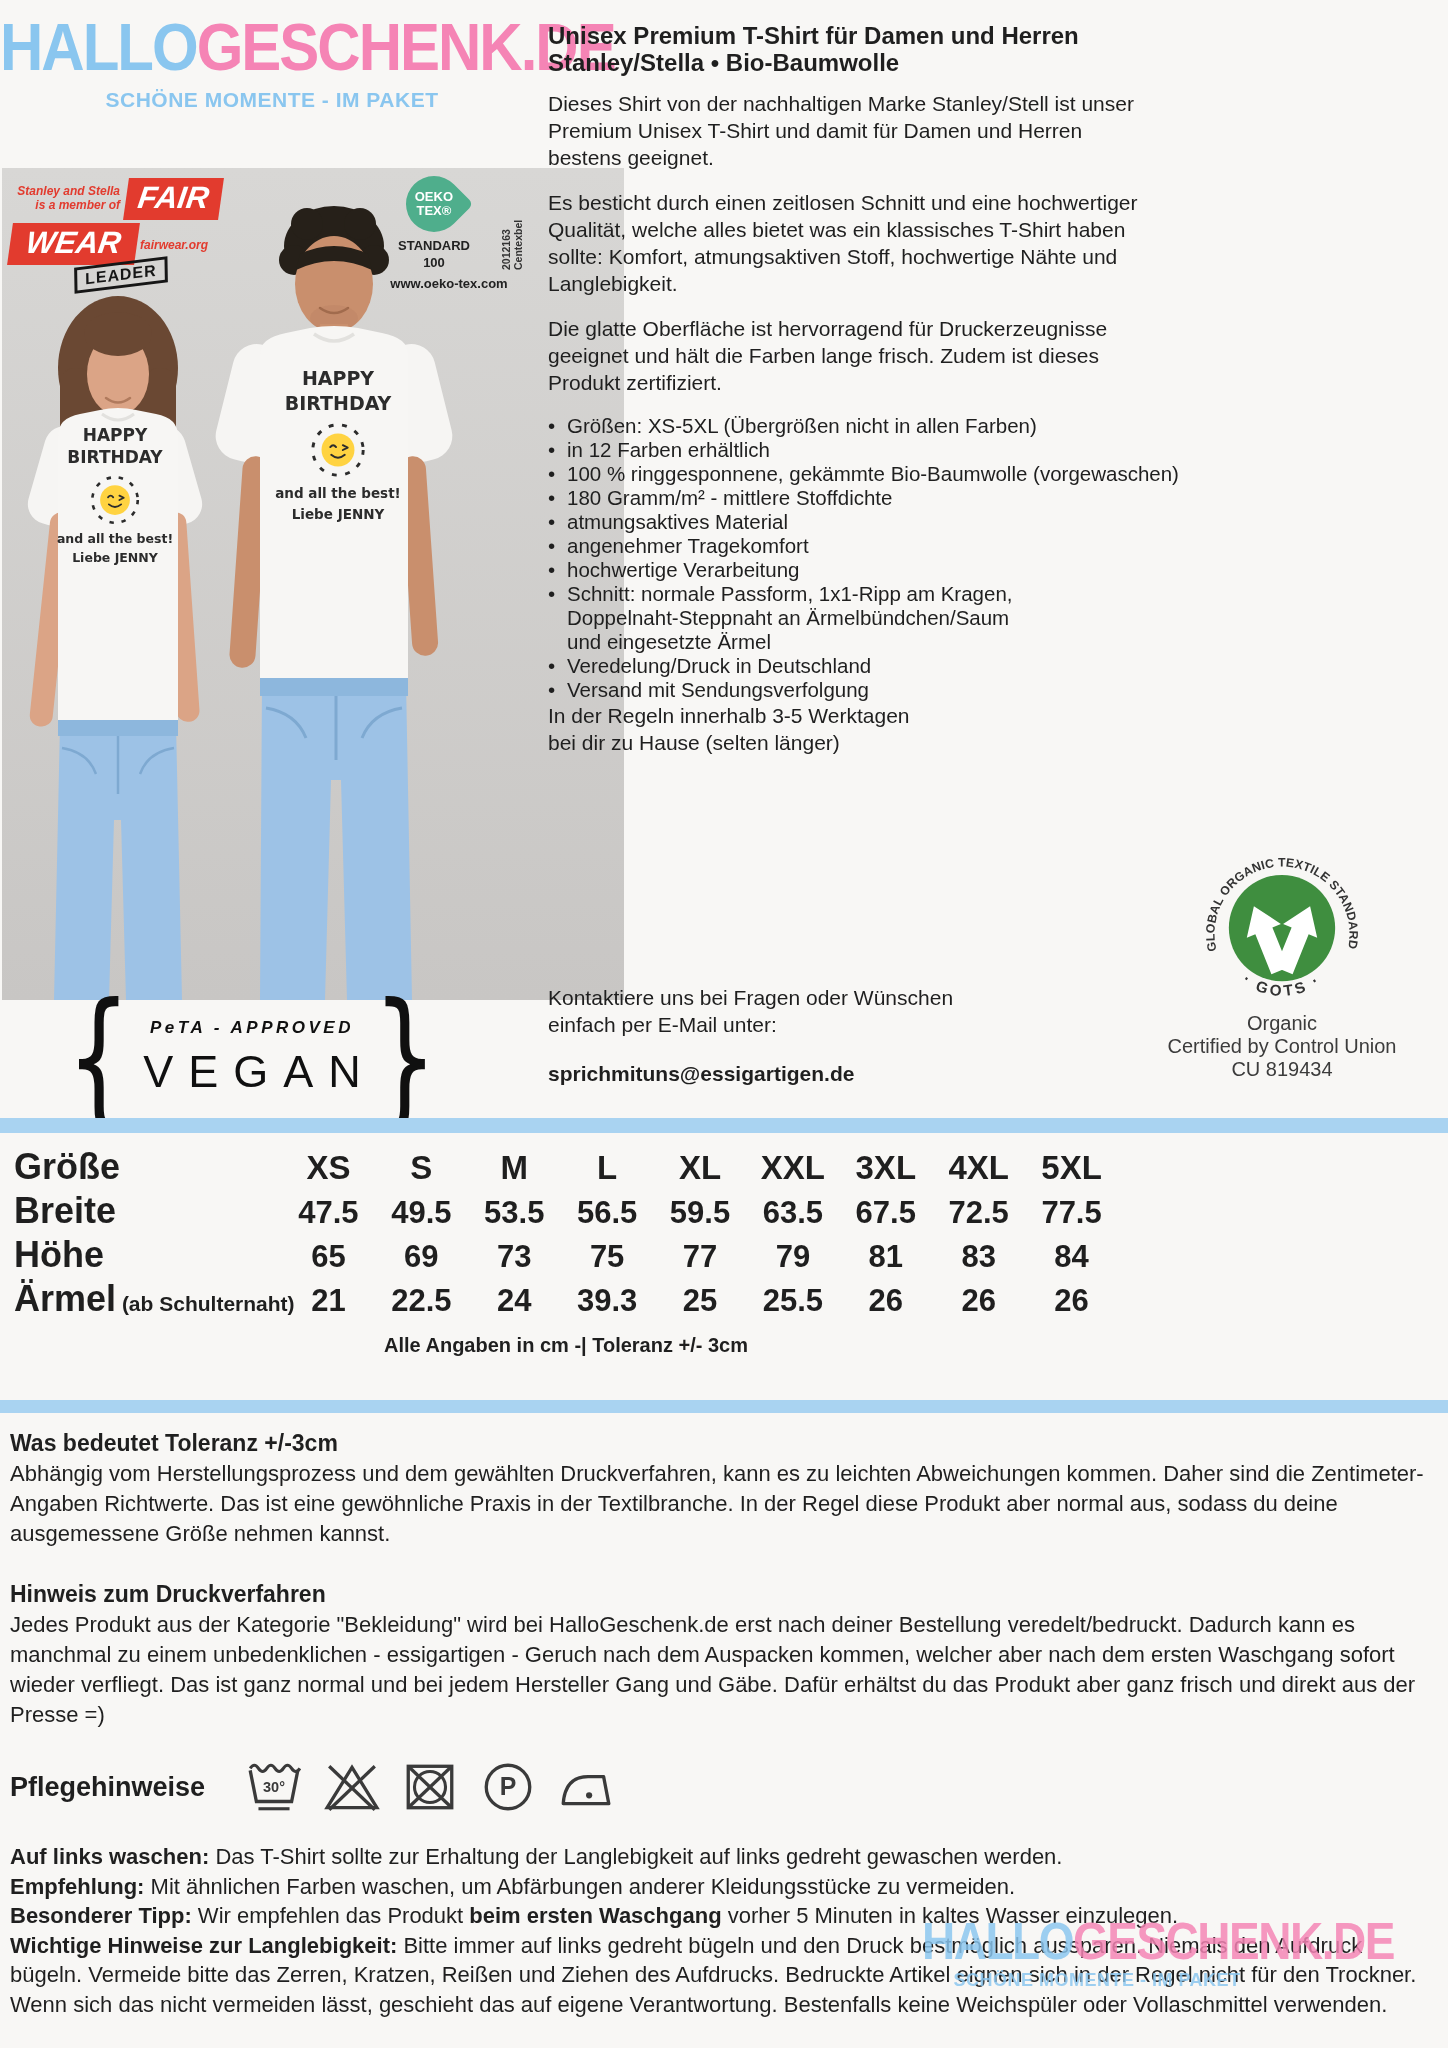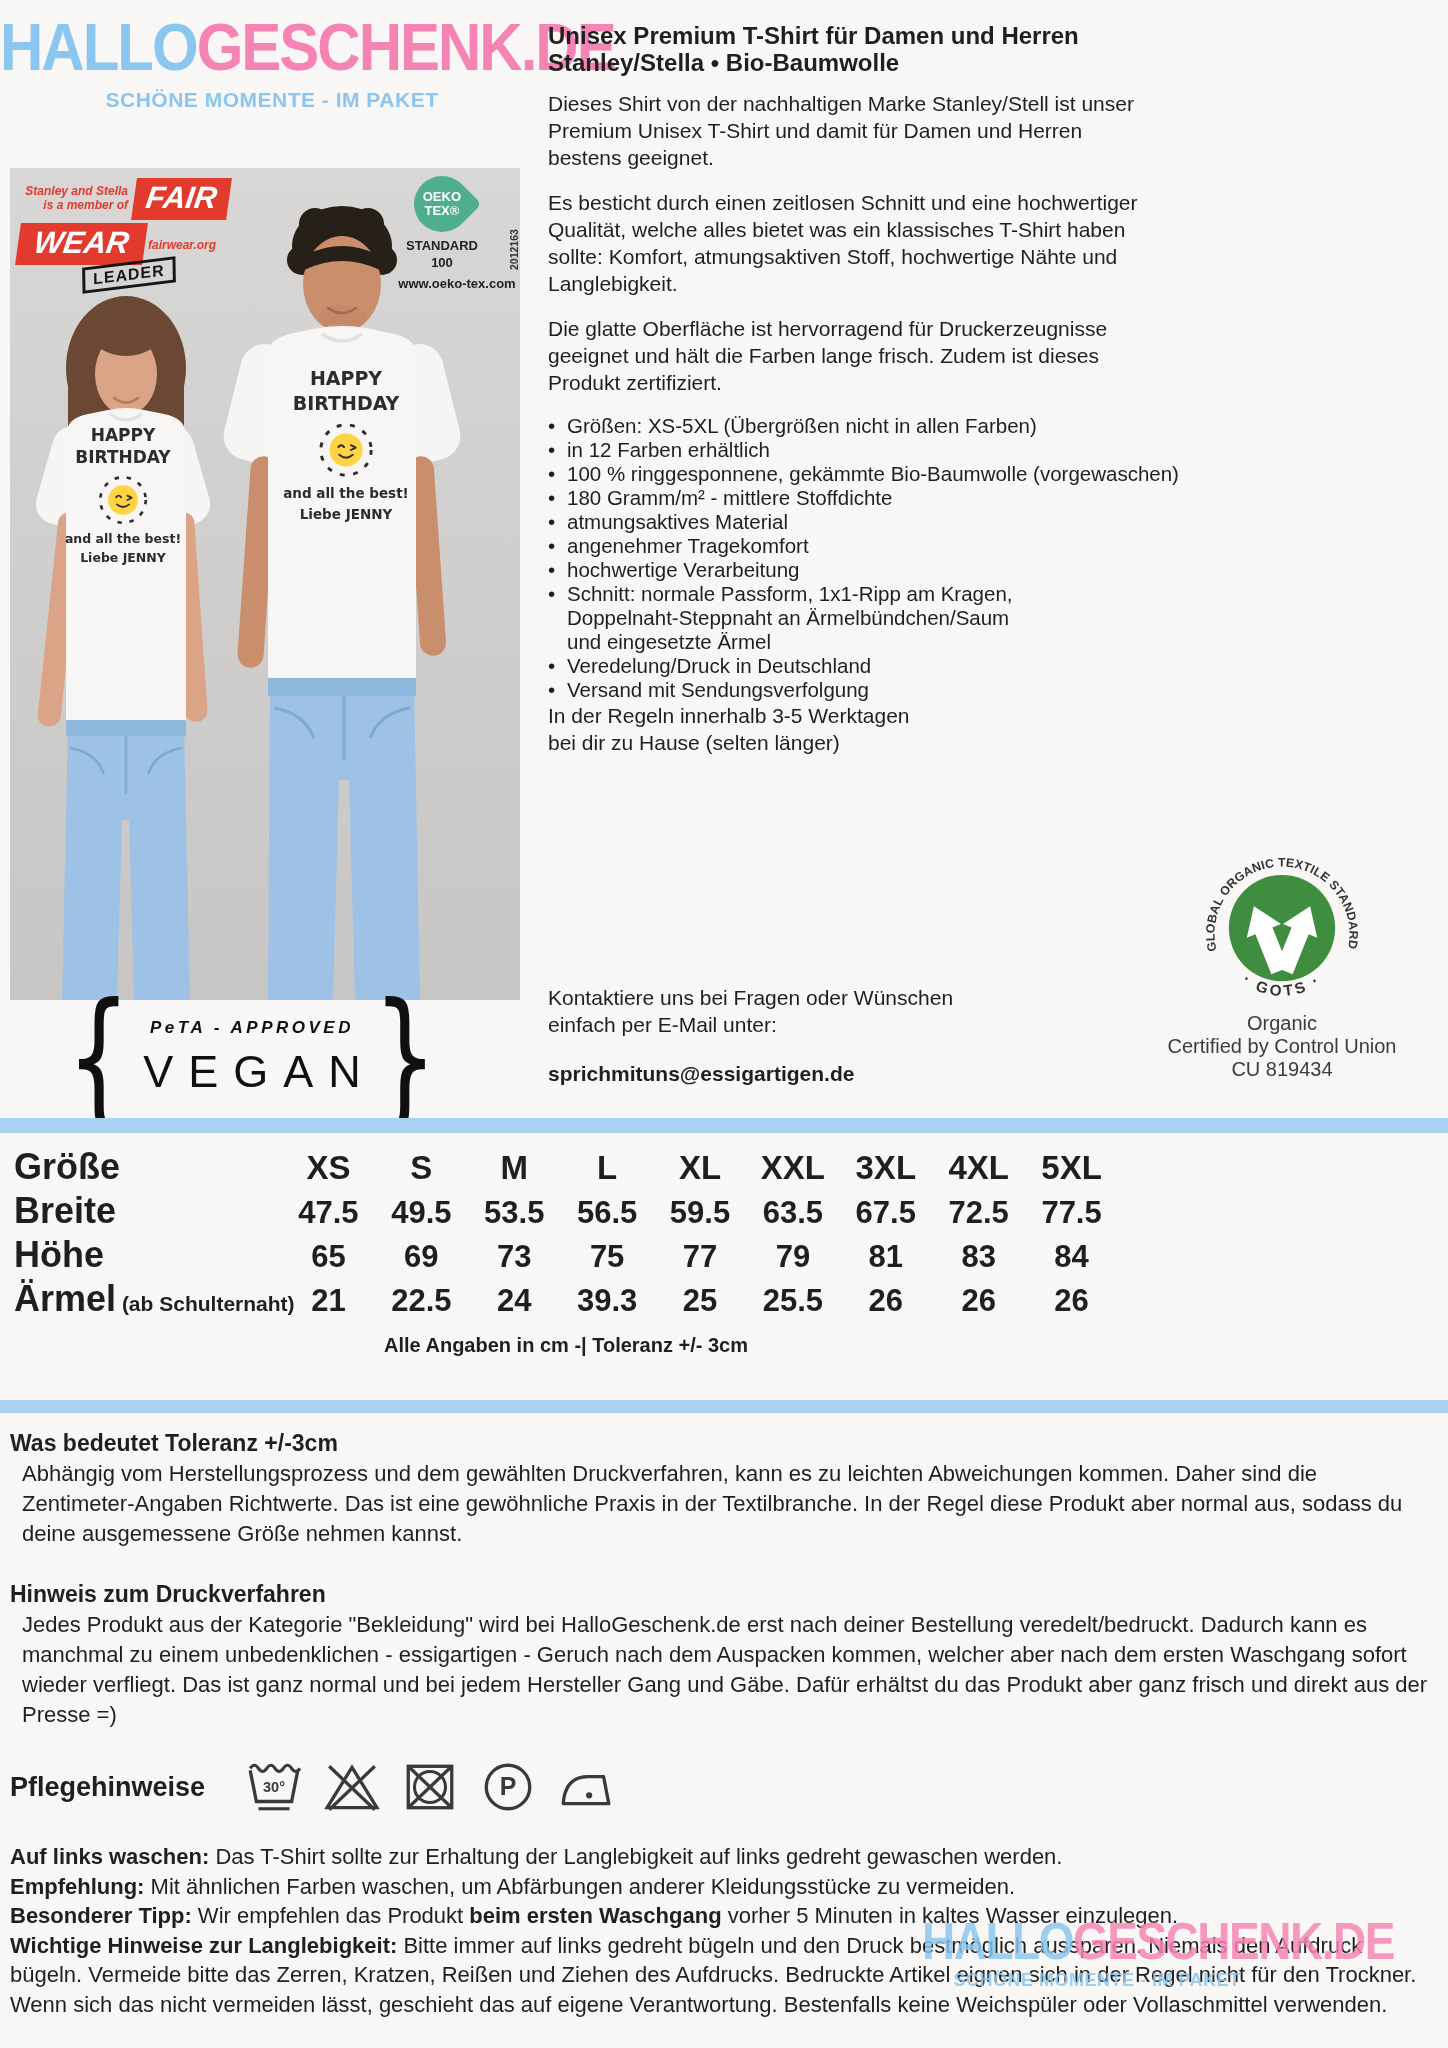--- a/index.html
+++ b/index.html
@@ -7,21 +7,21 @@
         color:#1f1f1f;font-family:"Liberation Sans",sans-serif;padding-left:25px;}
 
   
   .brand{position:absolute;left:0;top:14px;width:544px;text-align:center;}
   .brand-logo{font-size:60px;font-weight:800;letter-spacing:-2px;line-height:1;
               transform:scaleY(1.12);transform-origin:center top;white-space:nowrap;}
   .lb{color:var(--brand-blue,#8AC6EF);} .lp{color:var(--brand-pink,#F584B5);}
   .brand-tag{margin-top:14px;font-size:21px;font-weight:700;color:var(--brand-blue,#8AC6EF);letter-spacing:.5px;}
 
   
-  .photo{position:absolute;left:10px;top:168px;width:510px;height:832px;overflow:hidden;
+  .photo{position:absolute;left:2px;top:168px;width:622px;height:832px;overflow:hidden;
          background:linear-gradient(180deg,#d8d7d5,#c8c6c4);}
   .figures{position:absolute;left:0;top:0;}
 
   .fairwear{position:absolute;left:6px;top:10px;width:215px;height:110px;z-index:3;}
   .fw-member{position:absolute;left:0;top:6px;width:112px;text-align:right;color:var(--fw-red,#E23B2E);
              font-size:12px;font-weight:700;font-style:italic;line-height:1.2;}
   .fw-fair,.fw-wear{background:var(--fw-red,#E23B2E);color:#fff;font-size:31px;font-weight:800;
              font-style:italic;line-height:1;transform:skewX(-8deg);position:absolute;}
   .fw-fair{left:118px;top:0;padding:4px 12px 7px;}
   .fw-wear{left:2px;top:45px;padding:4px 16px 7px;}
@@ -76,21 +76,21 @@
   .st-row{display:flex;align-items:baseline;height:44px;}
   .st-label{width:268px;font-size:36px;font-weight:700;white-space:nowrap;}
   .st-sub{font-size:21px;font-weight:600;}
   .st-cell{flex:1;text-align:center;font-size:31px;font-weight:700;}
   .st-row.head .st-cell{font-size:33px;}
   .st-note{margin-top:12px;text-align:center;font-size:20px;font-weight:700;}
 
   
   .info{position:absolute;left:10px;top:1430px;width:1430px;}
   .i-head{font-size:23px;font-weight:700;margin:0;}
-  .i-body{font-size:22px;line-height:30px;margin:2px 12px 32px;}
+  .i-body{font-size:22px;line-height:30px;margin:2px 0 32px;}
 
   .care-row{position:absolute;left:10px;top:1760px;display:flex;align-items:center;}
   .care-head{font-size:27px;font-weight:700;margin-right:40px;}
   .care-ic{margin-right:20px;}
   .care-lines{position:absolute;left:10px;top:1842px;width:1430px;}
   .care-line{font-size:22px;line-height:29.5px;margin:0;}
   .b{font-weight:700;}
 
   
   .watermark{position:absolute;left:922px;top:1918px;width:350px;text-align:center;opacity:.83;z-index:9;}

